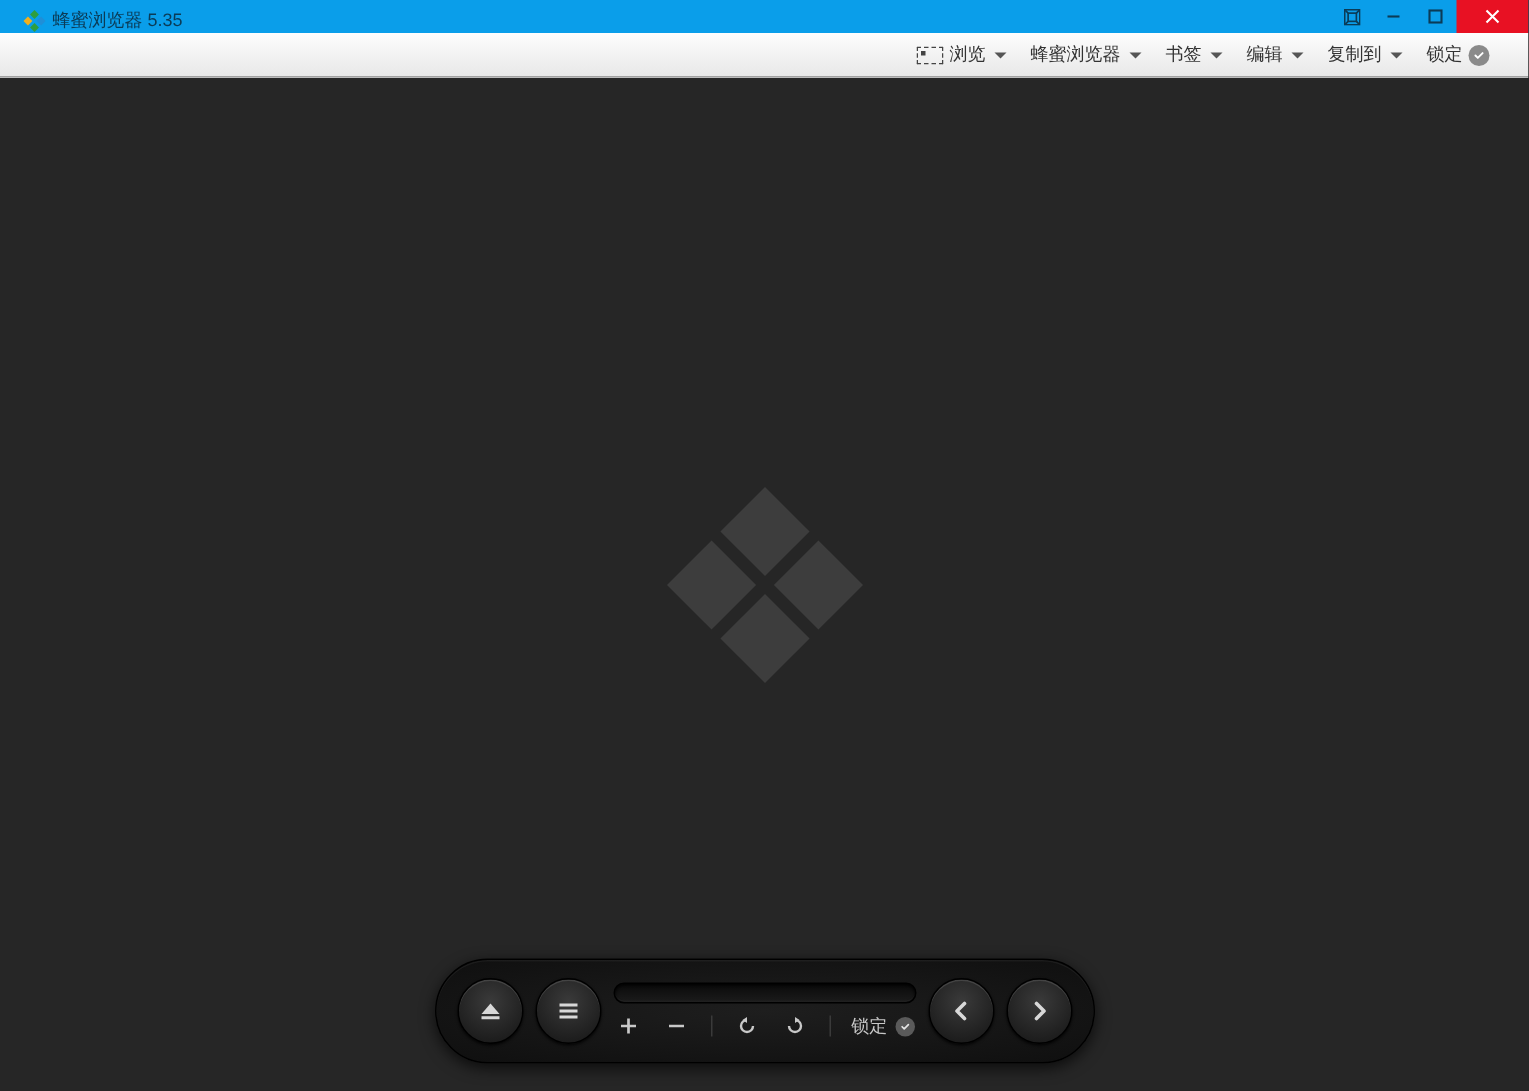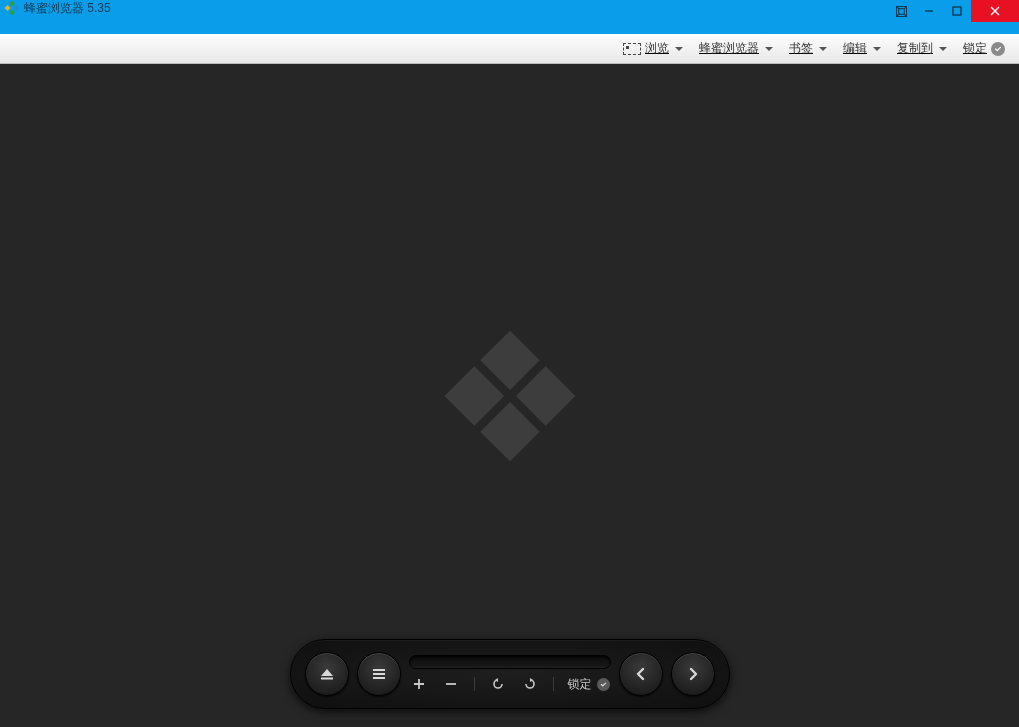--- a/index.html
+++ b/index.html
@@ -8,25 +8,25 @@
       height: 727px;
       font-family: "Microsoft YaHei", "SimSun", sans-serif;
       font-size: 12px;
       overflow: hidden;
       background: #262626;
       display: flex;
       flex-direction: column;
     }
     
     .titlebar {
-      height: 34px;
+      height: 22px;
       background: #0a9eea;
       display: flex;
-      align-items: flex-start;
-      padding-left: 4px;
+      align-items: flex-end;
+      padding-left: 15px;
       color: #0b3b56;
       position: relative;
     }
     .titlebar .app-icon { width: 16px; height: 16px; margin-right: 4px; display:flex; align-items:center; justify-content:center;}
     .titlebar .title-text { font-size: 12px; color: #0b3b56; }
     .win-controls {
       position: absolute;
       right: 0;
       top: 0;
       height: 22px;
@@ -50,23 +50,22 @@
     .win-controls .win-btn.full svg { width: 11px; height: 11px; }
 
     
     .toolbar {
       height: 30px;
       background: linear-gradient(to bottom, #fdfdfd, #e8e8e8);
       border-bottom: 1px solid #bbb;
       display: flex;
       align-items: center;
       justify-content: flex-end;
-      padding-right: 8px;
+      padding-right: 20px;
       gap: 4px;
-      text-decoration: underline;
     }
     .tb-item {
       display: flex;
       align-items: center;
       height: 24px;
       padding: 0 6px;
       color: #333;
       cursor: pointer;
       gap: 4px;
       font-size: 12px;

